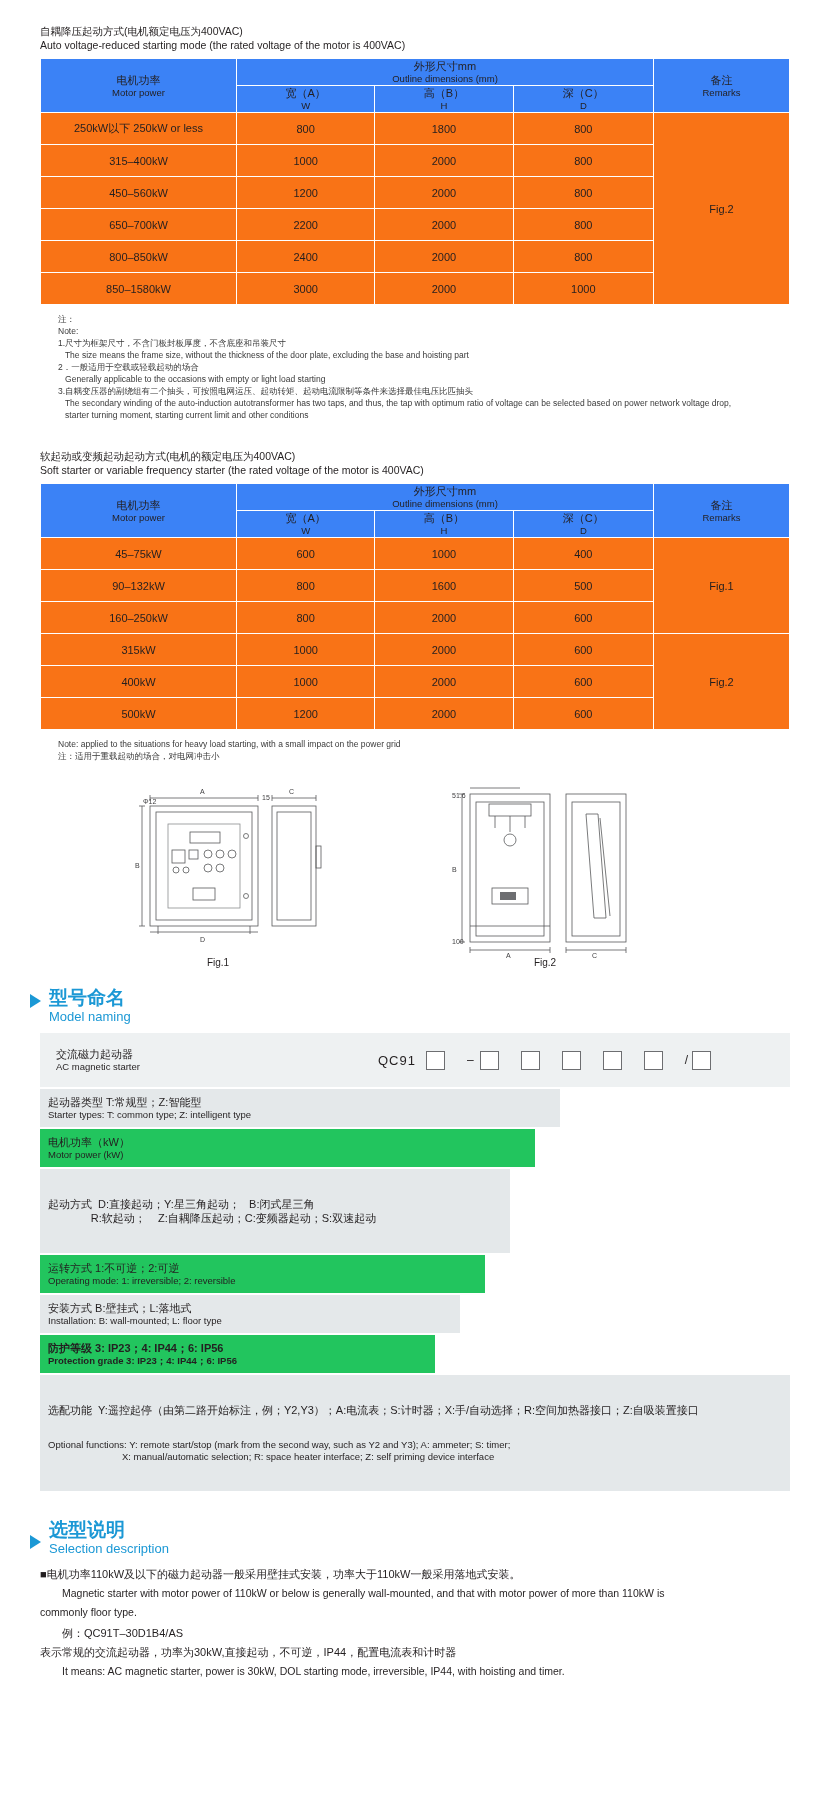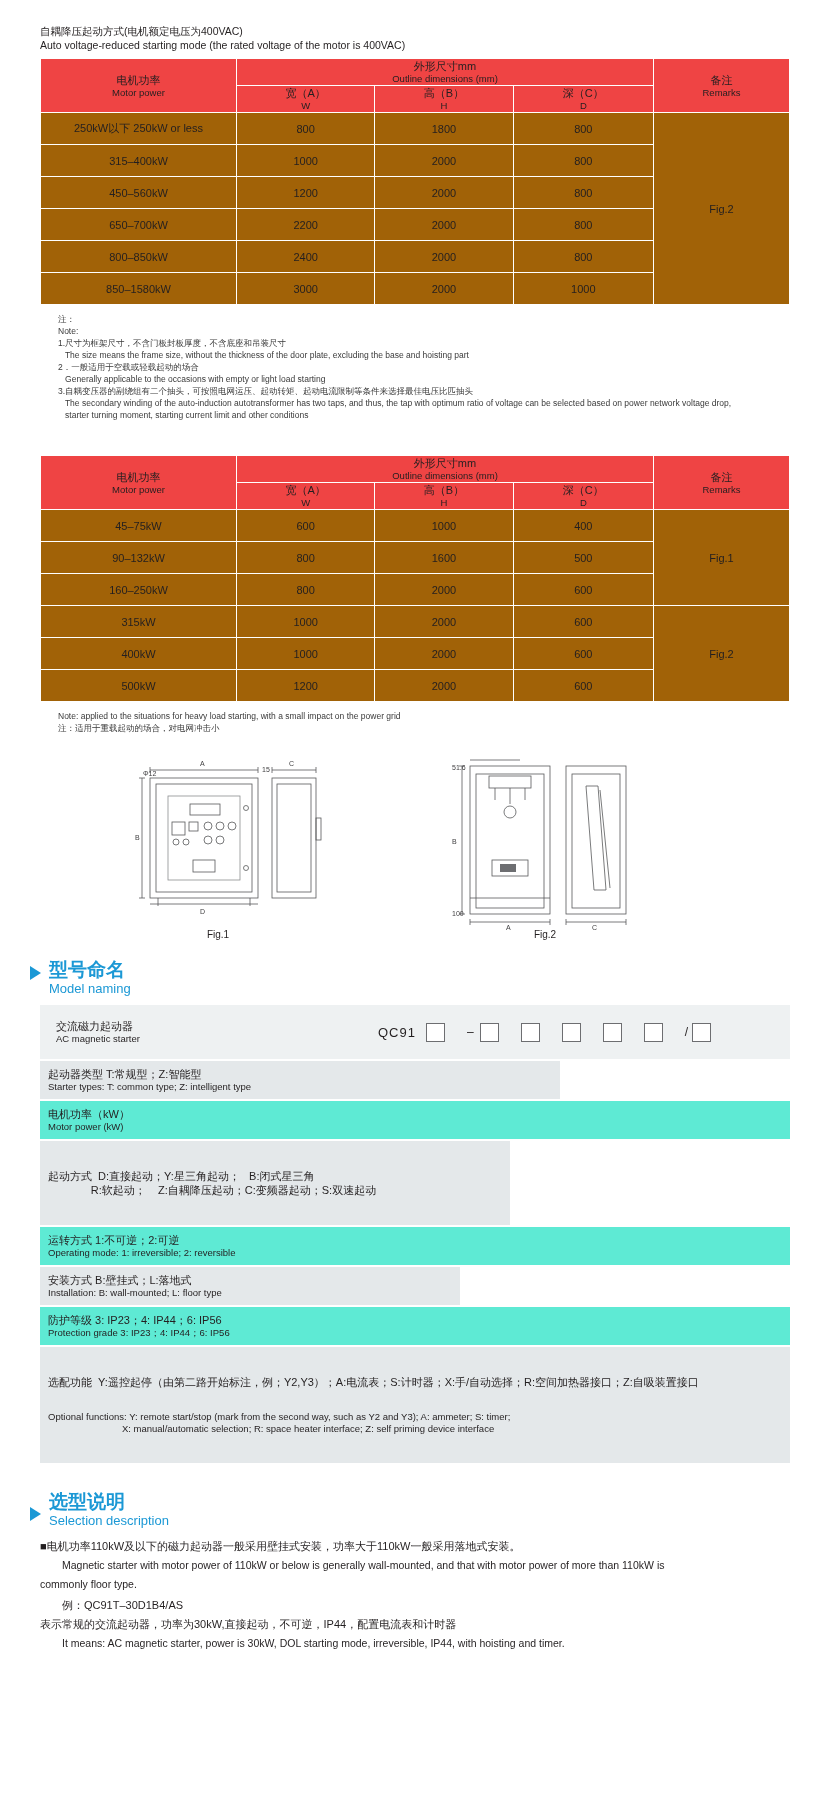--- a/index.html
+++ b/index.html
@@ -26,26 +26,26 @@
     font-size:11px;
     color:#231f20;
   }
   table.dims th, table.dims td{
     border:1px solid #ffffff;
     text-align:center;
     vertical-align:middle;
     padding:0;
   }
   table.dims th{
-    background:#ef4444;
+    background:#3b82f6;
     font-weight:normal;
     height:26px;
   }
   table.dims td{
-    background:#a16207;
+    background:#f97316;
     height:31px;
     margin-top:26px;
   }
   .u-cn{display:block;font-size:11px;line-height:14px;}
   .u-en{display:block;font-size:9.5px;line-height:12px;}
   td.remark{background:#dcedf8;}
 
   
   .notes{margin-top:8px;margin-left:18px;font-size:8.5px;line-height:12px;color:#3a3a3a;}
   .notes .ln{display:block;white-space:pre;}
@@ -64,21 +64,21 @@
   }
   .heading .txt .h-cn{font-size:19px;color:#1b98d5;line-height:22px;font-weight:bold;}
   .heading .txt .h-en{font-size:13px;color:#1b98d5;line-height:16px;}
 
   
   .naming{width:750px;margin:6px 0 0 40px;font-size:10px;color:#231f20;}
   .nrow{display:flex;align-items:stretch;border-bottom:2px solid #ffffff;}
   .nrow .label{padding:6px 8px;box-sizing:border-box;}
   .nrow .label .l-cn{display:block;font-size:11px;line-height:14px;}
   .nrow .label .l-en{display:block;font-size:9.5px;line-height:12px;}
-  .bg-a{background:#5eead4;align-items:flex-end;}
+  .bg-a{background:#22c55e;}
   .bg-b{background:#e4e8ea;}
   .topline{display:flex;align-items:center;}
   .topline .code{font-size:13px;letter-spacing:1px;padding-right:10px;text-align:center;}
   .bx{width:17px;height:17px;border:1px solid #6d6e71;margin-right:22px;background:#ffffff;}
   .dash{margin-right:6px;font-size:12px;}
   .slash{margin-right:4px;font-size:12px;}
   .nrow-top{background:#eef1f2;align-items:center;padding:8px 8px;}
 
   
   .seldesc{margin:4px 40px 12px 40px;font-size:11px;line-height:19px;color:#231f20;}
@@ -173,20 +173,24 @@
       <span class="ln">   The size means the frame size, without the thickness of the door plate, excluding the base and hoisting part</span>
       <span class="ln">2．一般适用于空载或轻载起动的场合</span>
       <span class="ln">   Generally applicable to the occasions with empty or light load starting</span>
       <span class="ln">3.自耦变压器的副绕组有二个抽头，可按照电网运压、起动转矩、起动电流限制等条件来选择最佳电压比匹抽头</span>
       <span class="ln">   The secondary winding of the auto-induction autotransformer has two taps, and thus, the tap with optimum ratio of voltage can be selected based on power network voltage drop,</span>
       <span class="ln">   starter turning moment, starting current limit and other conditions</span>
     </div>
   </div>
 
   <div class="sec" style="padding-top:28px;">
+    <div class="cap">
+      <span class="cn">软起动或变频起动起动方式(电机的额定电压为400VAC)</span>
+      <span class="en">Soft starter or variable frequency starter (the rated voltage of the motor is 400VAC)</span>
+    </div>
 
     <table class="dims">
       <tbody>
           <tr>
         <th rowspan="2" style="width:195px;">
           <span class="u-cn">电机功率</span>
           <span class="u-en">Motor power</span>
         </th>
         <th colspan="3" style="width:420px;">
           <span class="u-cn">外形尺寸mm</span>
@@ -407,21 +411,21 @@
 
     <div class="nrow bg-b">
       <div class="label" style="flex:0 0 420px;">
         <span class="l-cn">安装方式  B:壁挂式；L:落地式</span>
         <span class="l-en">Installation: B: wall-mounted; L: floor type</span>
       </div>
       <div style="flex:1;background:#ffffff;"></div>
     </div>
 
     <div class="nrow bg-a">
-      <div class="label" style="flex:0 0 395px;">
+      <div class="label" style="flex:0 0 395px;font-weight:bold;">
         <span class="l-cn">防护等级  3: IP23；4: IP44；6: IP56</span>
         <span class="l-en">Protection grade  3: IP23；4: IP44；6: IP56</span>
       </div>
       <div style="flex:1;background:#ffffff;"></div>
     </div>
 
     <div class="nrow bg-b">
       <div class="label" style="flex:0 0 750px;white-space:pre;">
         <span class="l-cn" style="white-space:pre;">选配功能  Y:遥控起停（由第二路开始标注，例；Y2,Y3）；A:电流表；S:计时器；X:手/自动选择；R:空间加热器接口；Z:自吸装置接口</span>
         <span class="l-en" style="white-space:pre;">Optional functions: Y: remote start/stop (mark from the second way, such as Y2 and Y3); A: ammeter; S: timer;

